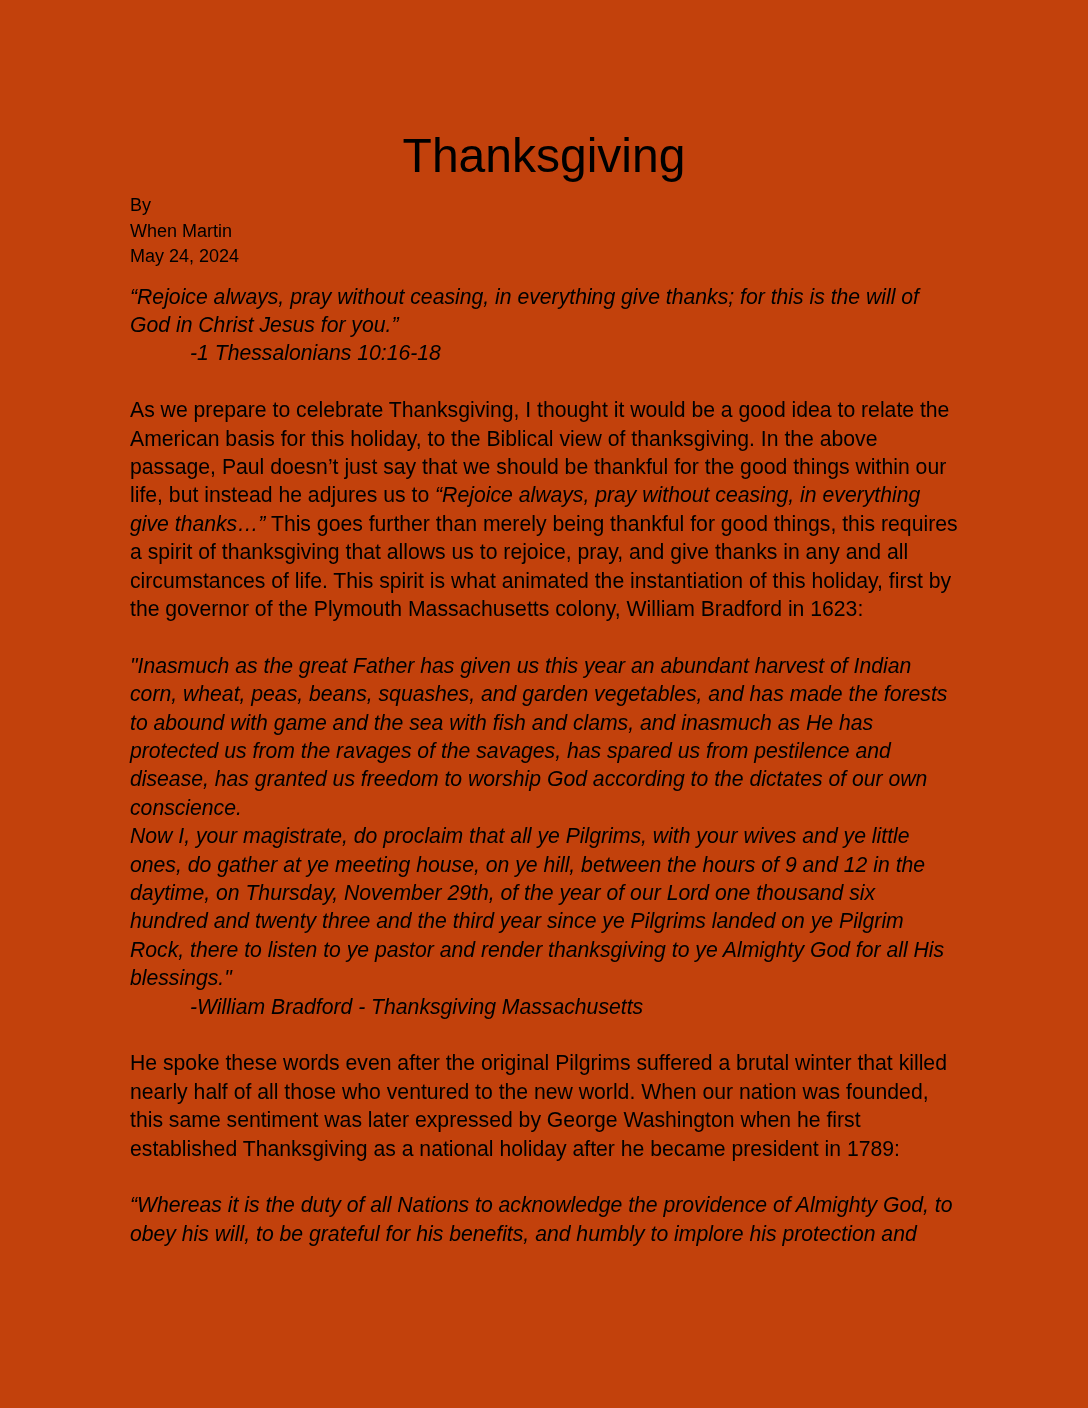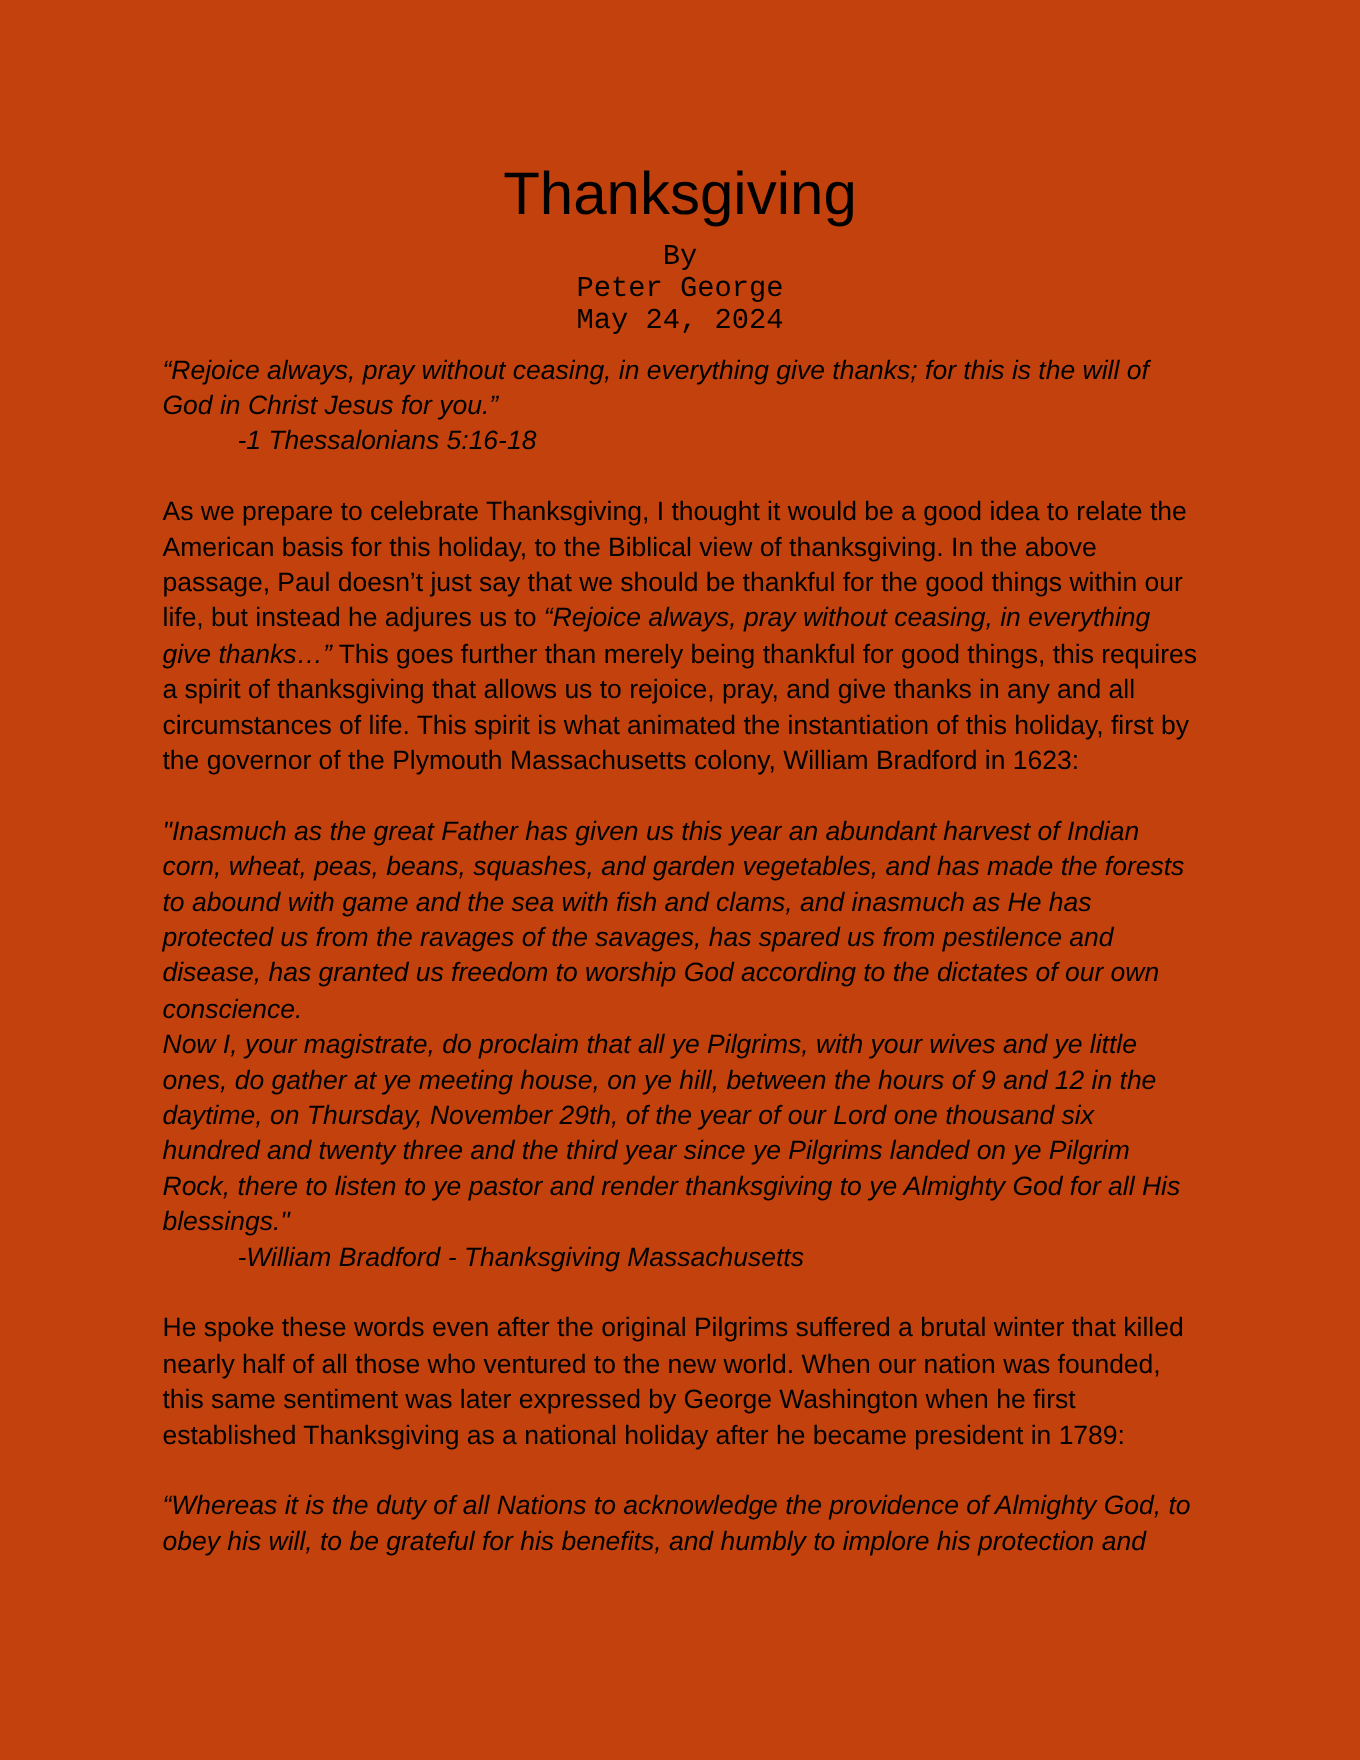--- a/index.html
+++ b/index.html
@@ -19,25 +19,24 @@
     overflow: hidden;
   }
   .doc-title {
     font-size: 48px;
     line-height: 56px;
     font-weight: 400;
     text-align: center;
     margin: 0;
   }
   .byline {
-    font-size: 23px;
+    font-size: 18px;
     line-height: 25.5px;
-    text-align: center;
+    text-align: left;
     margin-top: 9px;
-    font-family: Liberation Mono, monospace;
   }
   .blocks {
     margin-top: 13px;
     font-size: 21.2px;
     line-height: 28.4px;
   }
   .block { margin-top: 28.4px; }
   .blocks > .block:first-child { margin-top: 0; }
   .block.quote { font-style: italic; }
   .block.attribution {
@@ -49,30 +48,30 @@
   .italic { font-style: italic; }
 </style>
 </head>
 <body>
 
 <div class="page">
   <h1 class="doc-title">Thanksgiving</h1>
 
   <div class="byline">
     <div>By</div>
-    <div>Peter George</div>
+    <div>When Martin</div>
     <div>May 24, 2024</div>
   </div>
 
   <div class="blocks">
       <div class="block quote">
         <p><span class="italic">“Rejoice always, pray without ceasing, in everything give thanks; for this is the will of God in Christ Jesus for you.”</span></p>
       </div>
       <div class="block attribution">
-        <p><span class="italic">-1 Thessalonians 5:16-18</span></p>
+        <p><span class="italic">-1 Thessalonians 10:16-18</span></p>
       </div>
       <div class="block body">
         <p><span>As we prepare to celebrate Thanksgiving, I thought it would be a good idea to relate the American basis for this holiday, to the Biblical view of thanksgiving. In the above passage, Paul doesn’t just say that we should be thankful for the good things within our life, but instead he adjures us to </span><span class="italic">“Rejoice always, pray without ceasing, in everything give thanks…”</span><span> This goes further than merely being thankful for good things, this requires a spirit of thanksgiving that allows us to rejoice, pray, and give thanks in any and all circumstances of life. This spirit is what animated the instantiation of this holiday, first by the governor of the Plymouth Massachusetts colony, William Bradford in 1623:</span></p>
       </div>
       <div class="block quote">
         <p><span class="italic">"Inasmuch as the great Father has given us this year an abundant harvest of Indian corn, wheat, peas, beans, squashes, and garden vegetables, and has made the forests to abound with game and the sea with fish and clams, and inasmuch as He has protected us from the ravages of the savages, has spared us from pestilence and disease, has granted us freedom to worship God according to the dictates of our own conscience.</span></p>
         <p><span class="italic">Now I, your magistrate, do proclaim that all ye Pilgrims, with your wives and ye little ones, do gather at ye meeting house, on ye hill, between the hours of 9 and 12 in the daytime, on Thursday, November 29th, of the year of our Lord one thousand six hundred and twenty three and the third year since ye Pilgrims landed on ye Pilgrim Rock, there to listen to ye pastor and render thanksgiving to ye Almighty God for all His blessings."</span></p>
       </div>
       <div class="block attribution">
         <p><span class="italic">-William Bradford - Thanksgiving Massachusetts</span></p>

